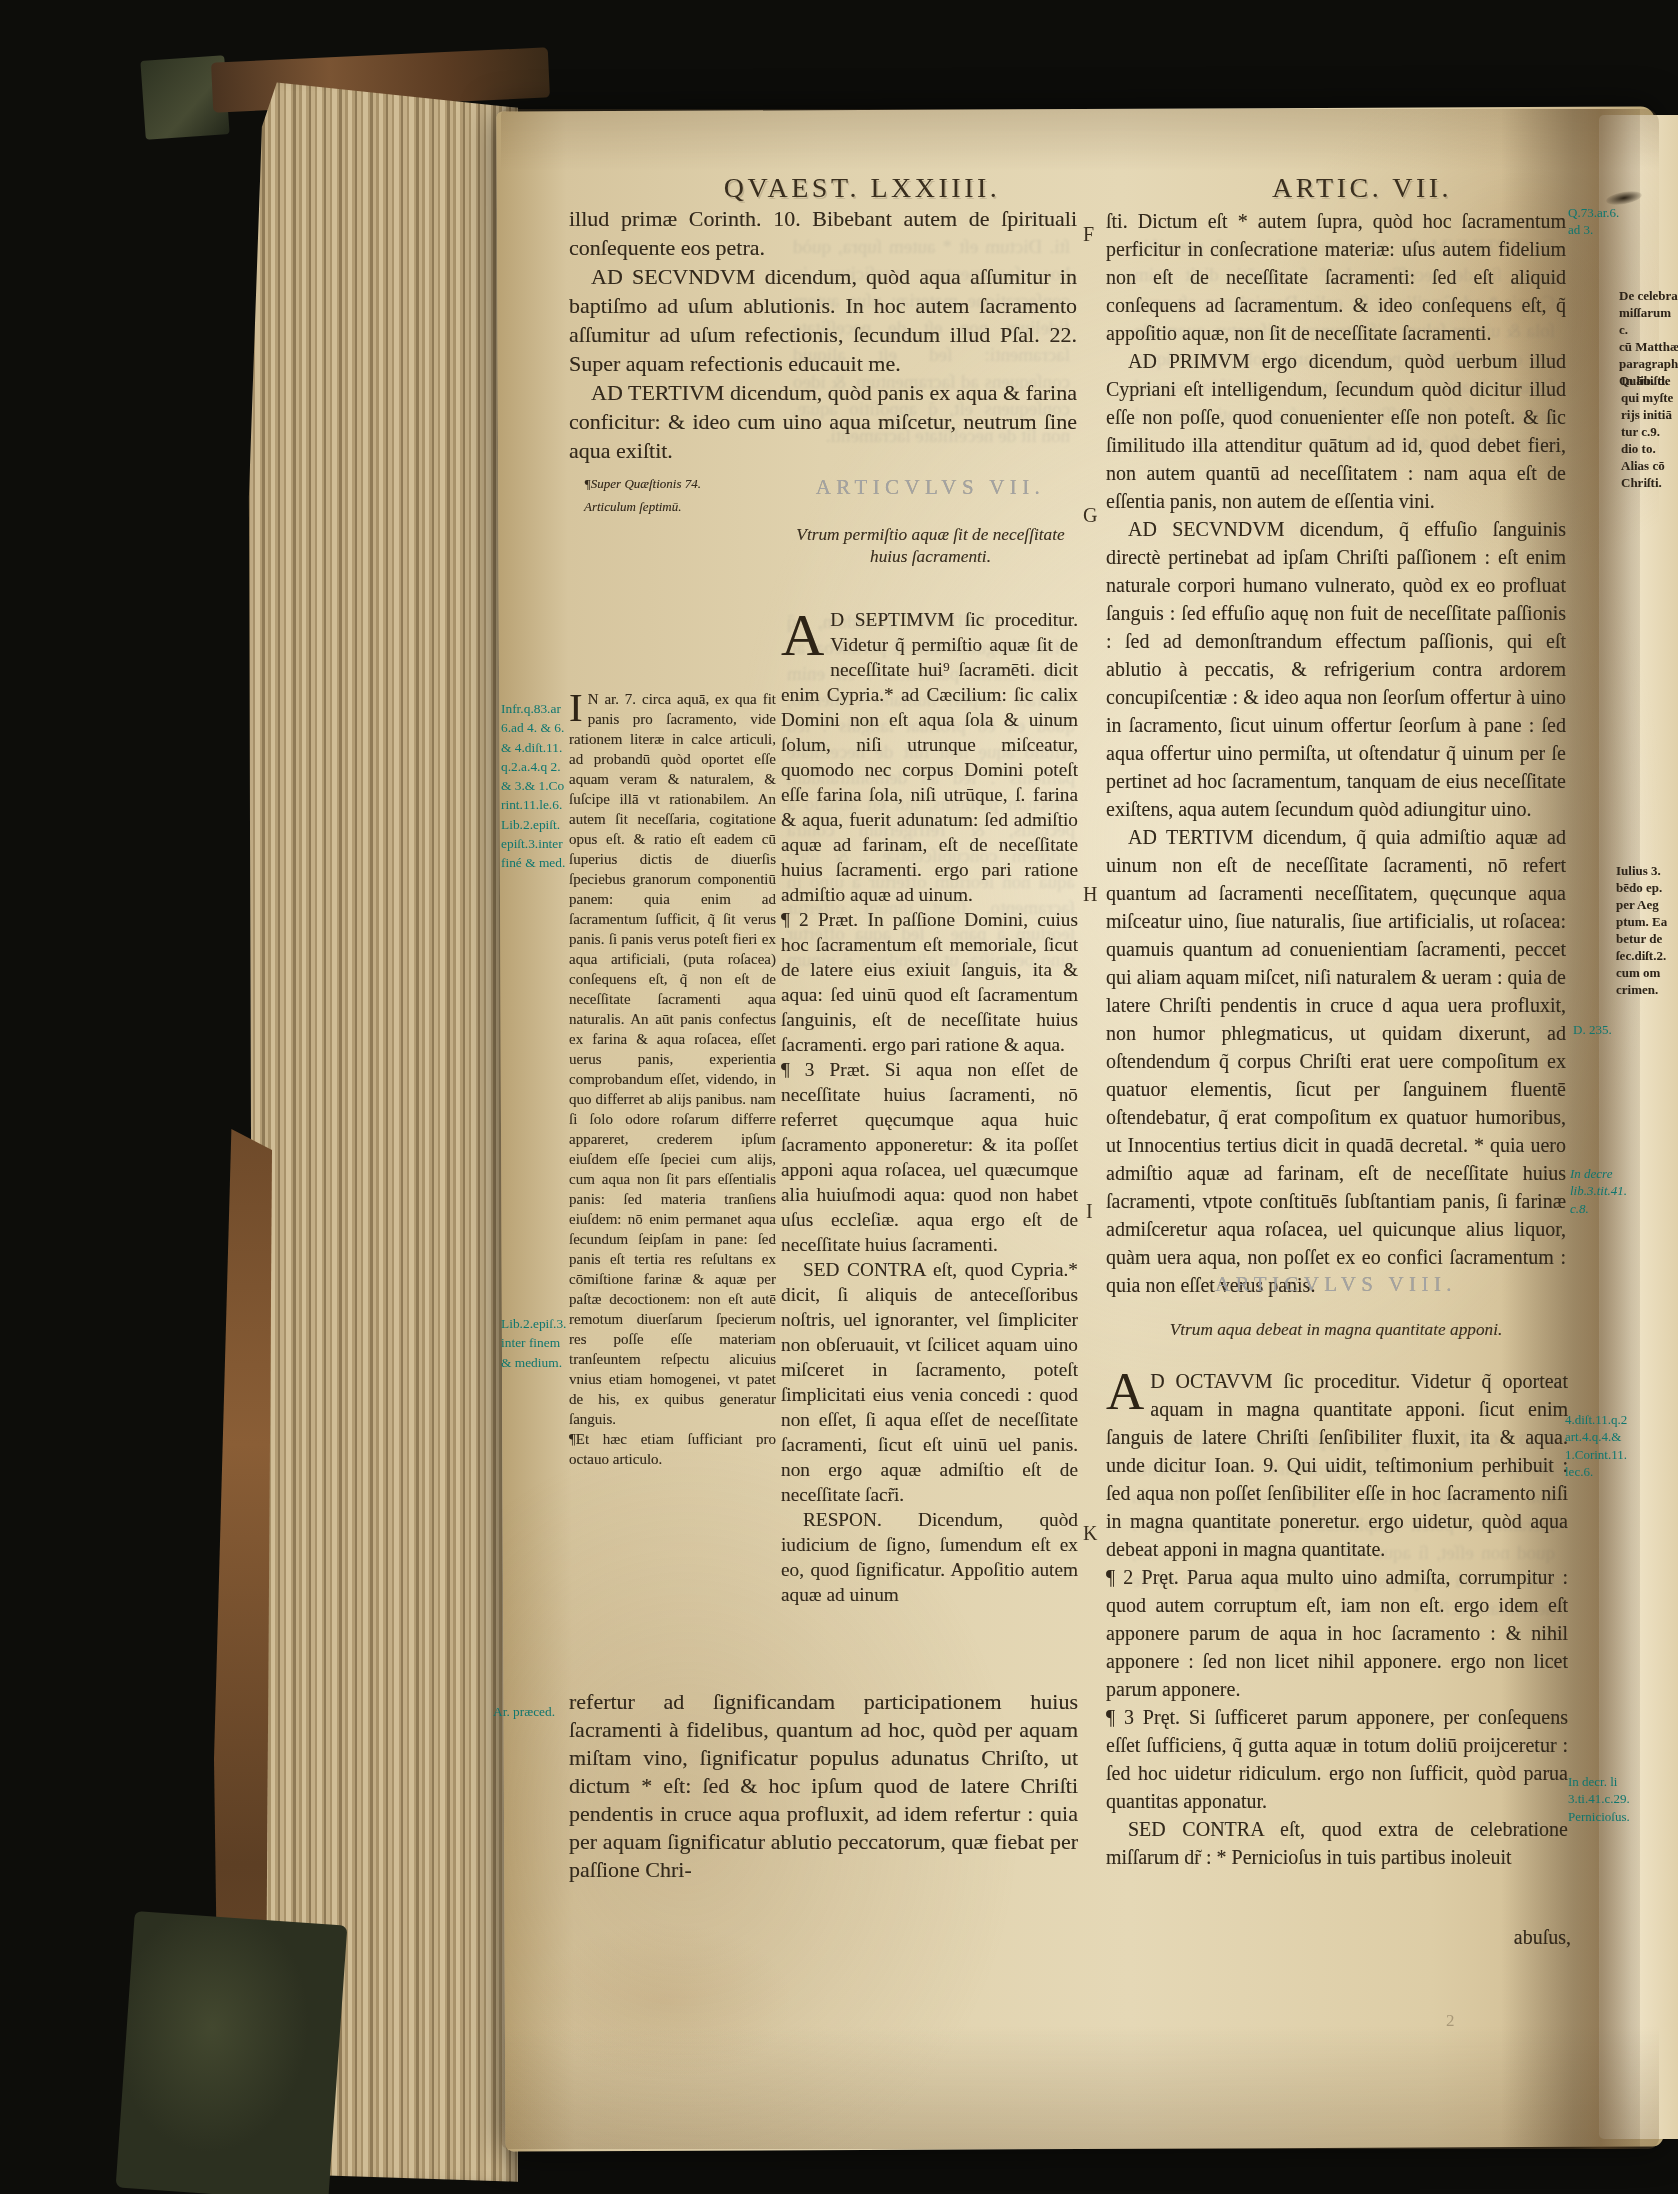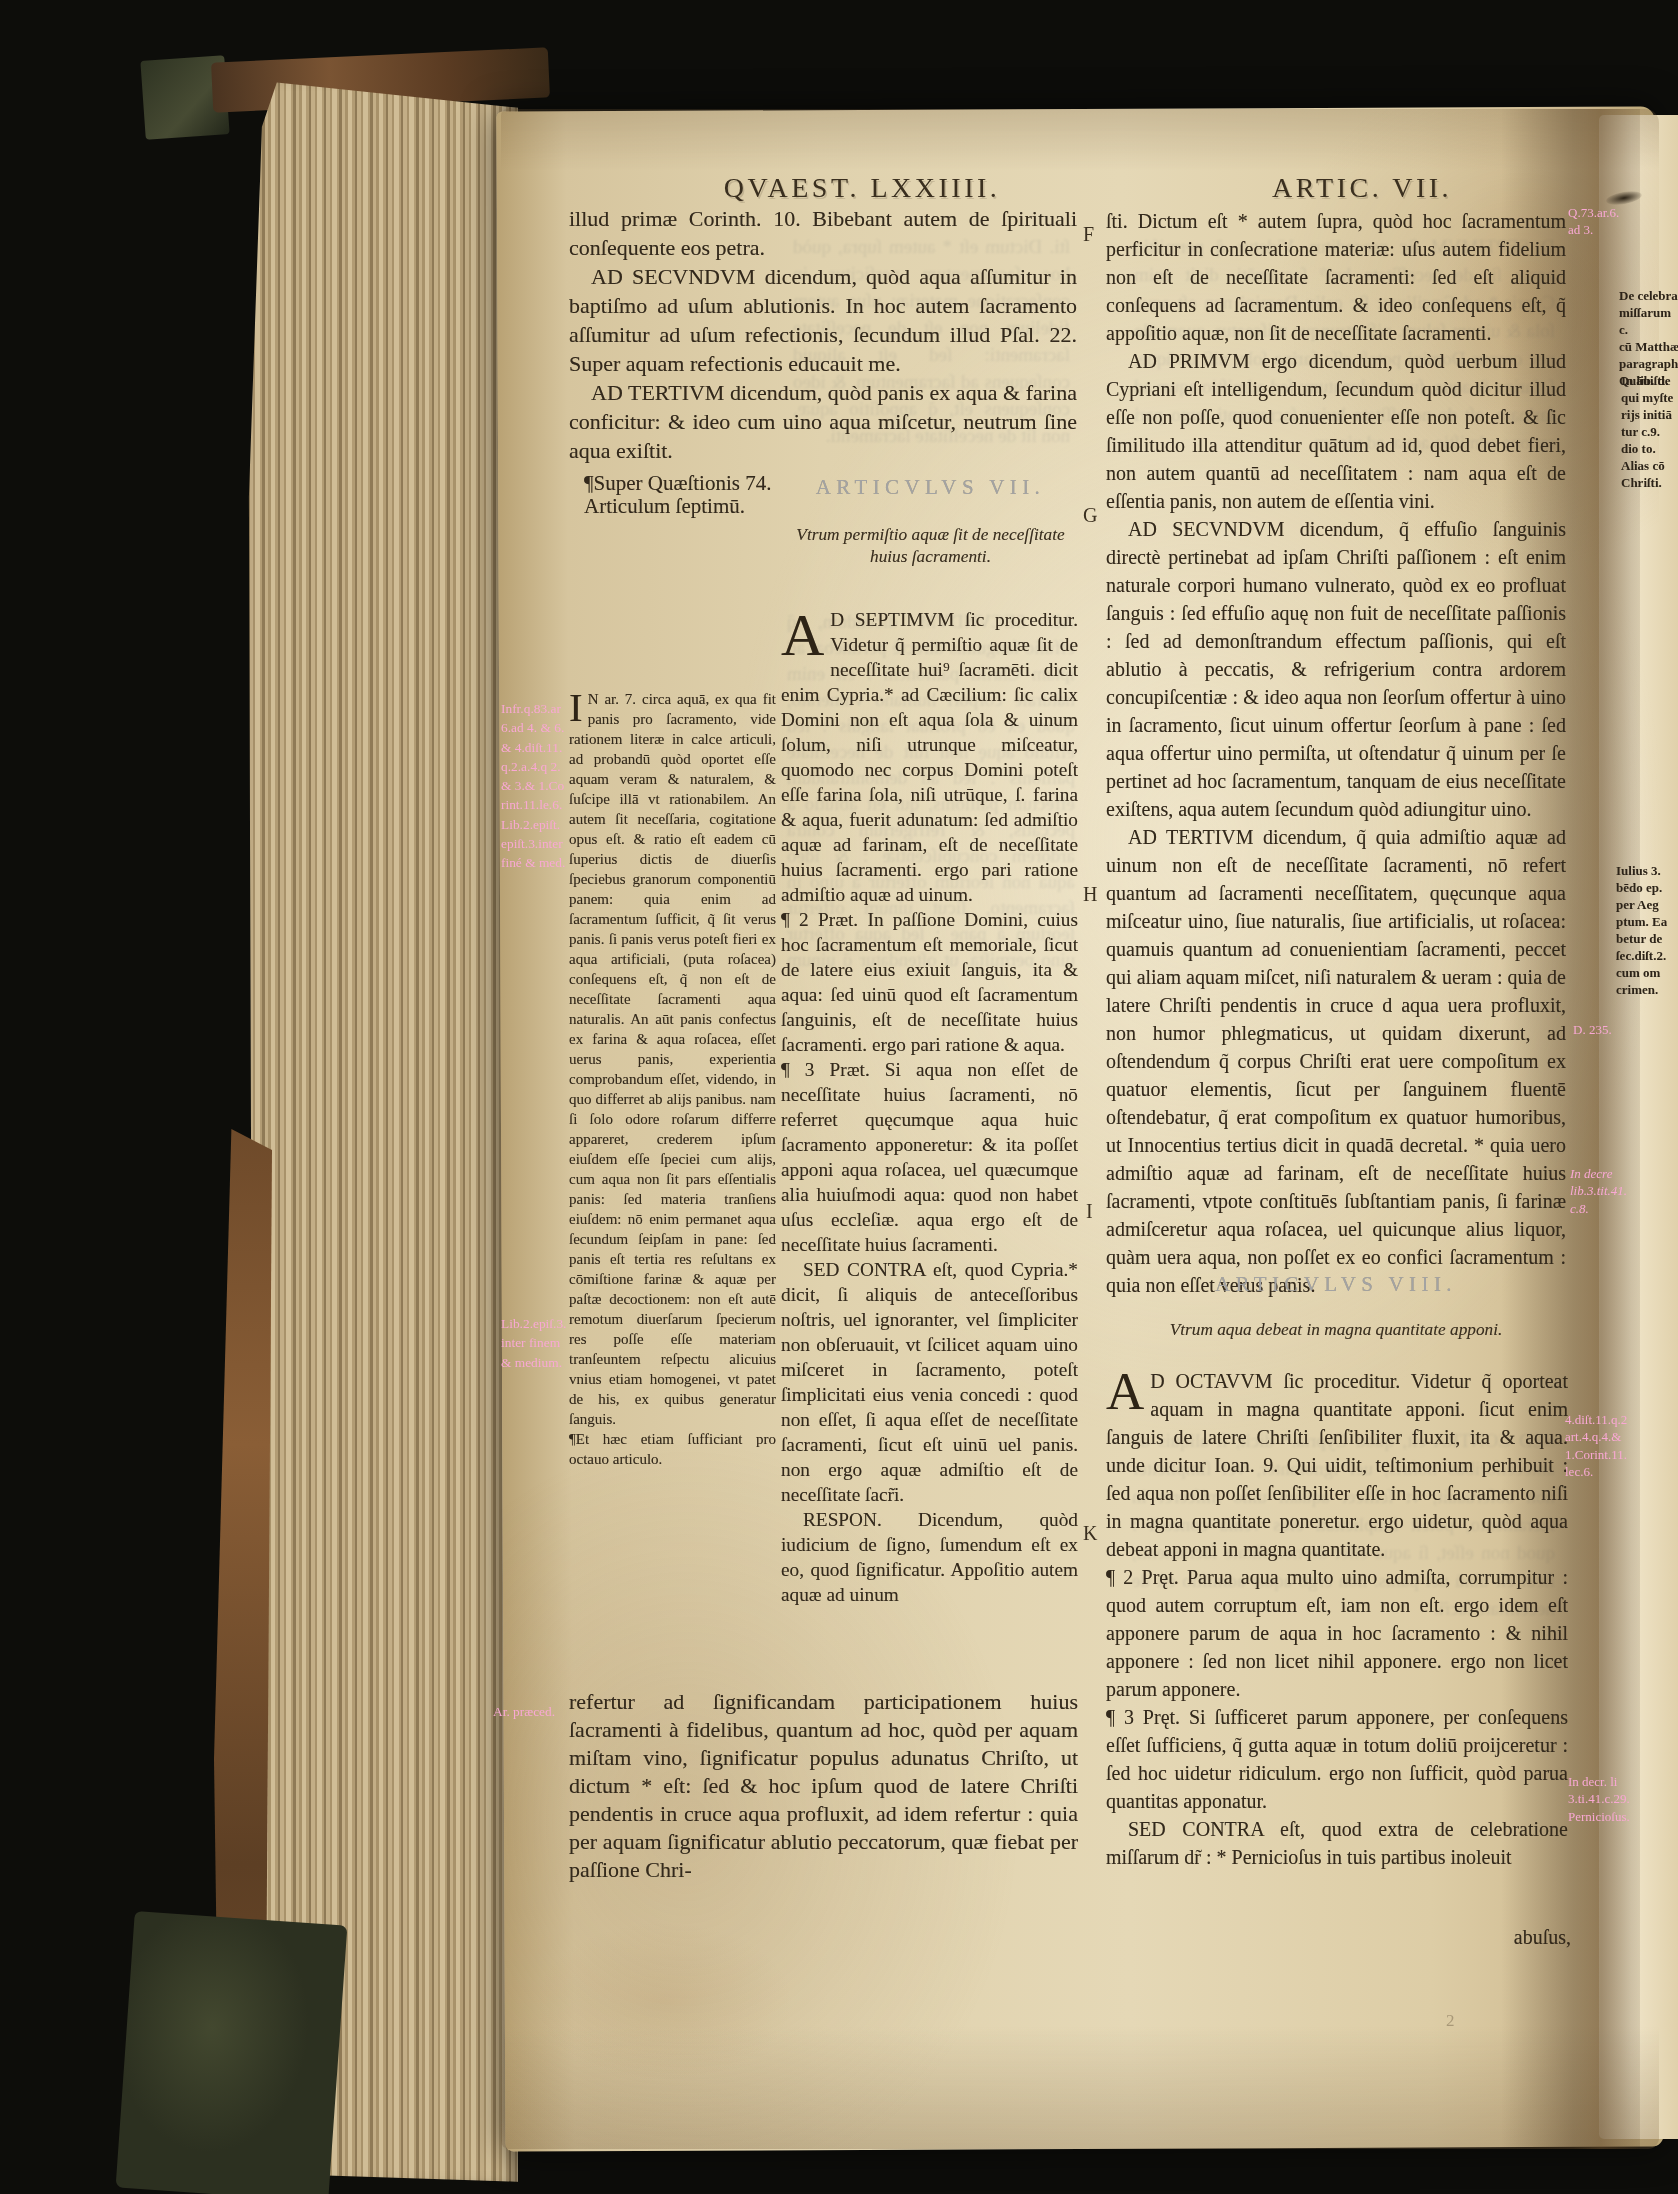--- a/index.html
+++ b/index.html
@@ -69,29 +69,29 @@
     transform:rotate(-10deg); border-radius:50%;
   }
   
   .txt { position:absolute; z-index:3; color:#33291c; text-align:justify;
          text-shadow:0 0 0.5px rgba(46,36,20,0.35); }
   .center { text-align:center; }
   .runhead { font-size:28px; letter-spacing:3.5px; color:#3a2f1f;
              text-shadow:1.5px 1.5px 0 rgba(98,86,62,0.22); white-space:nowrap; }
   .artheading { letter-spacing:5.4px; font-size:21px; color:#a3a3a3; white-space:nowrap; }
   .question { font-style:italic; font-size:17.3px; line-height:22px; color:#3a2f20; }
-  .commhead { font-size:21px; line-height:23px; white-space:pre-line; }
+  .commhead { font-style:italic; font-size:13px; line-height:23px; white-space:pre-line; }
   .para { margin:0; }
   .ind { text-indent:22px; }
   .dc { float:left; color:#2e2416; }
   .dc-a7 { font-size:60px; line-height:48px; margin:4px 6px 0 0; }
   .dc-a8 { font-size:53px; line-height:42px; margin:3px 6px 0 0; }
   .dc-i  { font-size:41px;  line-height:32px; margin:2px 5px 0 0; }
   .mletter { position:absolute; z-index:3; font-size:20px; color:#3a2f1f; }
-  .note { position:absolute; z-index:3; font-size:13.4px; line-height:19.3px; color:#f9a8d4;
+  .note { position:absolute; z-index:3; font-size:13.4px; line-height:19.3px; color:#0f766e;
           white-space:pre-line; text-align:left; }
   .rnote { font-size:13px; line-height:17.3px; }
   .nnote { position:absolute; z-index:3; font-size:13px; line-height:17px; font-weight:bold;
            color:#2c2318; white-space:pre-line; text-align:left; }
   .catch { text-align:right; font-size:20px; }
   .pencil { position:absolute; z-index:3; font-size:17px; color:#6b5c44; opacity:0.45; }
   .ghost { position:absolute; z-index:1; transform:scaleX(-1); filter:blur(1px); opacity:0.11;
            color:#45525c; text-align:justify; pointer-events:none; overflow:hidden; }
 </style>
 </head>

